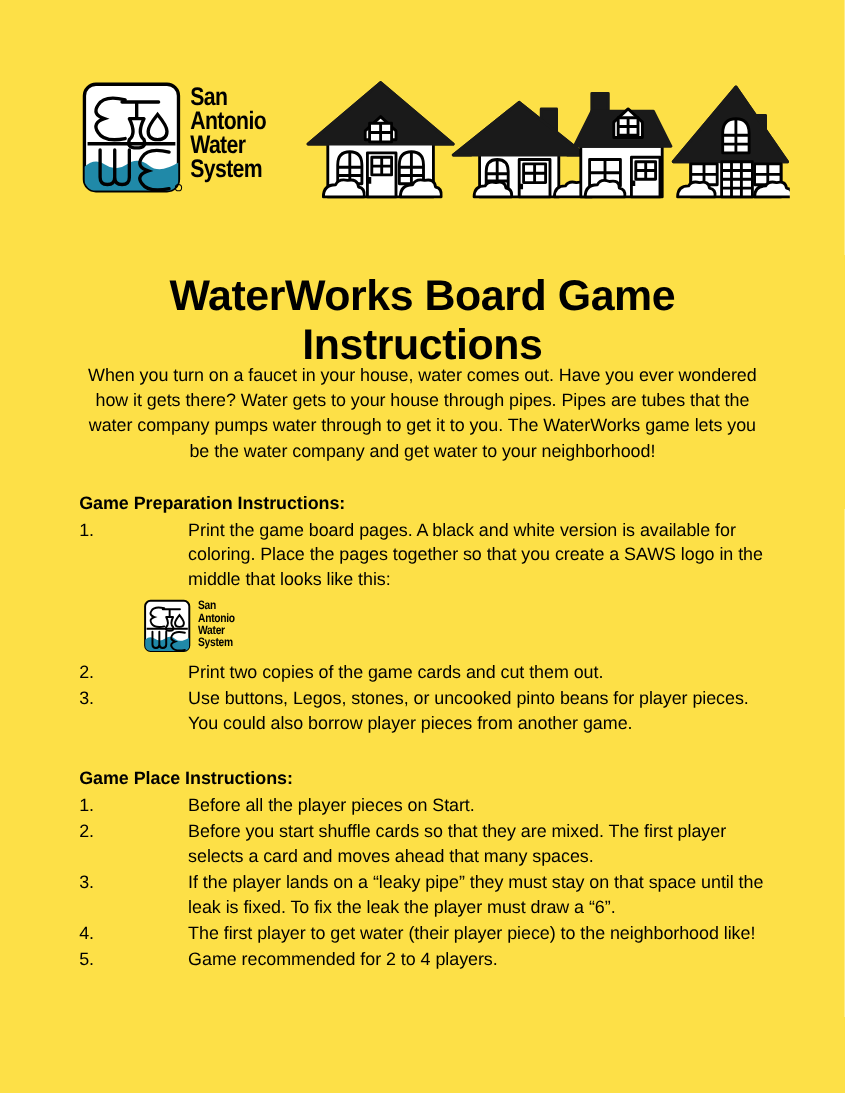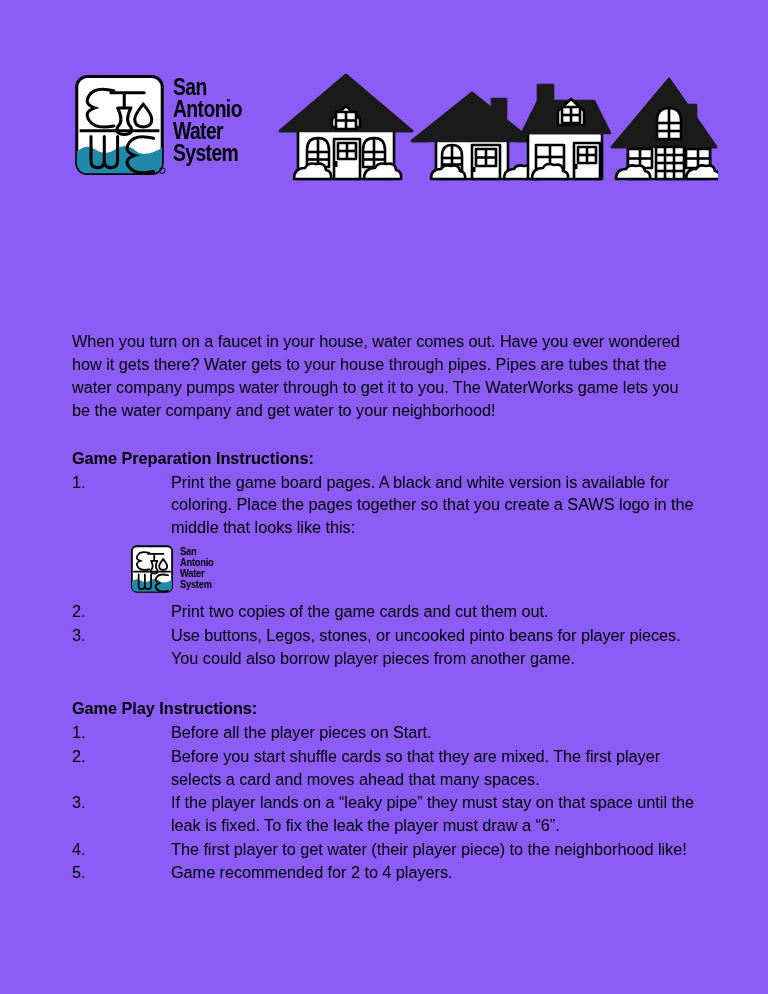--- a/index.html
+++ b/index.html
@@ -15,21 +15,21 @@
     font-family: "Liberation Sans", sans-serif;
     color: #000000;
     overflow: hidden;
     position: relative;
   }
 
   .page {
     width: 768px;
     height: 994px;
     position: relative;
-    background: #8b5cf6;
+    background: #fde047;
   }
 
   
   .header {
     position: absolute;
     left: 0;
     top: 55px;
     width: 768px;
     height: 140px;
   }
@@ -88,21 +88,21 @@
   .content {
     position: absolute;
     left: 72px;
     top: 330px;
     width: 624px;
   }
 
   .intro {
     font-size: 16.3px;
     line-height: 1.42;
-    text-align: left;
+    text-align: center;
     margin: 0 0 26px 0;
     letter-spacing: -0.05px;
   }
 
   .section { margin-bottom: 4px; }
 
   .section-heading {
     font-size: 16.3px;
     font-weight: bold;
     margin: 4px 0 3px 0;
@@ -308,20 +308,24 @@
           <line x1="380" y1="108" x2="408" y2="108"></line>
 
           <path d="M340 116 q0 -10 10 -10 q3 -5 10 -3 q8 -2 9 5 q6 1 5 8 Z" fill="#fff"></path>
           <path d="M410 116 q0 -10 10 -10 q3 -5 10 -3 q8 -2 9 5 q6 1 5 8 Z" fill="#fff"></path>
         </g>
 
       </g>
     </svg>
   </div>
 
+  <h1 class="title">
+    <span>WaterWorks Board Game</span>
+    <span class="l2">Instructions</span>
+  </h1>
 
   <div class="content">
 
     <p class="intro">When you turn on a faucet in your house, water comes out. Have you ever wondered how it gets there? Water gets to your house through pipes. Pipes are tubes that the water company pumps water through to get it to you. The WaterWorks game lets you be the water company and get water to your neighborhood!</p>
 
     <div class="section">
       <h2 class="section-heading">Game Preparation Instructions:</h2>
       <ol class="steps">
         <li>
           <span class="num">1.</span>
@@ -362,21 +366,21 @@
         <li>
           <span class="num">3.</span>
           <span class="txt">Use buttons, Legos, stones, or uncooked pinto beans for player pieces. You could also borrow player pieces from another game.</span>
         </li>
       </ol>
     </div>
 
     <div class="gap-between-sections"></div>
 
     <div class="section">
-      <h2 class="section-heading">Game Play Instructions:</h2>
+      <h2 class="section-heading">Game Place Instructions:</h2>
       <ol class="steps">
         <li>
           <span class="num">1.</span>
           <span class="txt">Before all the player pieces on Start.</span>
         </li>
         <li>
           <span class="num">2.</span>
           <span class="txt">Before you start shuffle cards so that they are mixed. The first player selects a card and moves ahead that many spaces.</span>
         </li>
         <li>

